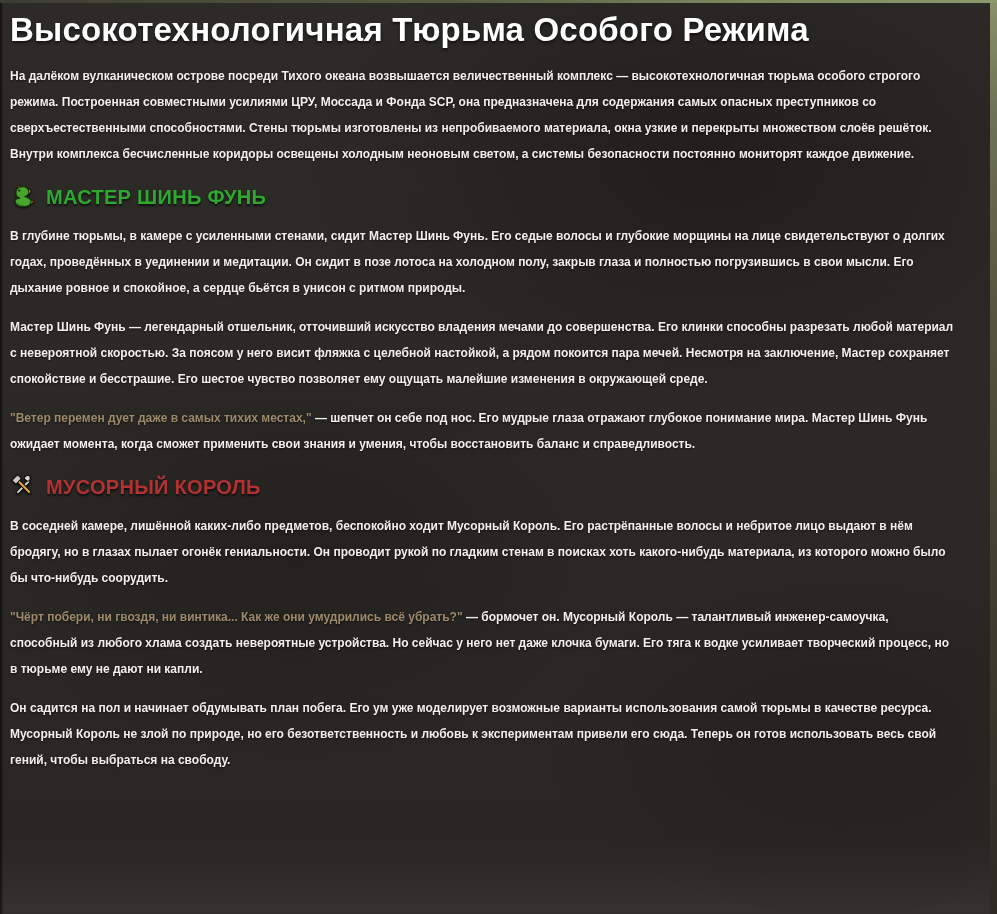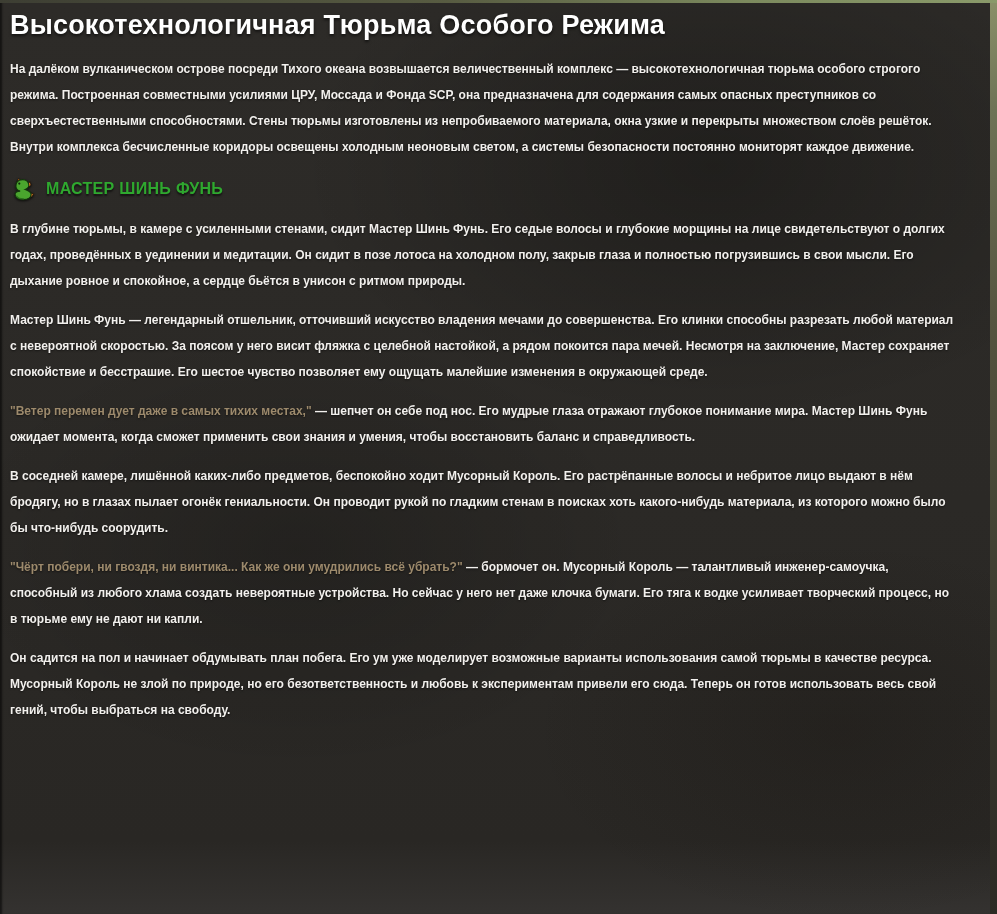--- a/index.html
+++ b/index.html
@@ -27,34 +27,34 @@
       linear-gradient(180deg,#2d2b28 0%,#2b2926 55%,#292724 92%,#343230 100%);
     box-shadow: inset 3px 0 2px -1px rgba(0,0,0,0.55), 10px 0 16px rgba(0,0,0,0.5);
   }
   .content{
     position:relative;z-index:4;
     padding:9px 38px 0 10px;
     color:#f2f0ed;
   }
   h1.page-title{
     margin:0 0 13px 0;
-    font-size:27px;line-height:1.25;font-weight:bold;color:#ffffff;
+    font-size:33px;line-height:1.25;font-weight:bold;color:#ffffff;
     letter-spacing:0.2px;
     text-shadow:0 2px 3px rgba(0,0,0,0.6);
   }
   p.story-p{
     margin:13px 0;
     font-size:12px;line-height:26px;font-weight:bold;color:#f2f0ed;
     text-shadow:0 1px 2px rgba(0,0,0,0.55);
   }
   p.story-p .quote{font-weight:bold;}
   h2.section-h{
     display:flex;align-items:center;gap:9px;
     margin:16px 0 6px 0;
-    font-size:16px;line-height:1.3;font-weight:bold;letter-spacing:0.3px;
+    font-size:20px;line-height:1.3;font-weight:bold;letter-spacing:0.3px;
     text-shadow:0 2px 2px rgba(0,0,0,0.6);
   }
   h2.section-h .icon{display:inline-flex;width:27px;height:27px;flex:0 0 auto;}
   h2.section-h .icon svg{width:27px;height:27px;filter:drop-shadow(0 1px 1px rgba(0,0,0,0.7));}
 </style>
 </head>
 <body>
 
 <div class="top-edge"></div>
 <div class="right-edge"></div>
@@ -77,18 +77,31 @@
         <circle cx="11" cy="9" r="1.3" fill="#10260c"></circle>
       </svg>
     </span>
     <span class="heading-label" style="color: rgb(47, 168, 47);">МАСТЕР ШИНЬ ФУНЬ</span>
   </h2>
 
   <p class="story-p">В глубине тюрьмы, в камере с усиленными стенами, сидит Мастер Шинь Фунь. Его седые волосы и глубокие морщины на лице свидетельствуют о долгих годах, проведённых в уединении и медитации. Он сидит в позе лотоса на холодном полу, закрыв глаза и полностью погрузившись в свои мысли. Его дыхание ровное и спокойное, а сердце бьётся в унисон с ритмом природы.</p>
   <p class="story-p">Мастер Шинь Фунь — легендарный отшельник, отточивший искусство владения мечами до совершенства. Его клинки способны разрезать любой материал с невероятной скоростью. За поясом у него висит фляжка с целебной настойкой, а рядом покоится пара мечей. Несмотря на заключение, Мастер сохраняет спокойствие и бесстрашие. Его шестое чувство позволяет ему ощущать малейшие изменения в окружающей среде.</p>
   <p class="story-p"><span class="quote" style="color: rgb(157, 138, 108);">"Ветер перемен дует даже в самых тихих местах,"</span> <span>— шепчет он себе под нос. Его мудрые глаза отражают глубокое понимание мира. Мастер Шинь Фунь ожидает момента, когда сможет применить свои знания и умения, чтобы восстановить баланс и справедливость.</span></p>
 
+  <h2 class="section-h">
+    <span class="icon">
+      <svg viewBox="0 0 32 32" aria-hidden="true">
+        <g stroke="#14120f" stroke-width="1.2">
+          <rect x="14.4" y="6" width="3.4" height="21" rx="1.6" transform="rotate(45 16 16)" fill="#d9d9d9"></rect>
+          <path d="M23.5 3.5c-2.8-1.6-6 .2-6.6 3l3.1 3.1 3.5-.4.4-3.5z" fill="#d9d9d9"></path>
+          <rect x="14.4" y="5" width="3.6" height="22" rx="1.6" transform="rotate(-45 16 16)" fill="#e8a83c"></rect>
+          <rect x="3.5" y="4.5" width="9.5" height="6.5" rx="1.5" transform="rotate(-45 8 8)" fill="#c9c9c9"></rect>
+        </g>
+      </svg>
+    </span>
+    <span class="heading-label" style="color: rgb(178, 50, 50);">МУСОРНЫЙ КОРОЛЬ</span>
+  </h2>
 
   <p class="story-p">В соседней камере, лишённой каких-либо предметов, беспокойно ходит Мусорный Король. Его растрёпанные волосы и небритое лицо выдают в нём бродягу, но в глазах пылает огонёк гениальности. Он проводит рукой по гладким стенам в поисках хоть какого-нибудь материала, из которого можно было бы что-нибудь соорудить.</p>
   <p class="story-p"><span class="quote" style="color: rgb(157, 138, 108);">"Чёрт побери, ни гвоздя, ни винтика... Как же они умудрились всё убрать?"</span> <span>— бормочет он. Мусорный Король — талантливый инженер-самоучка, способный из любого хлама создать невероятные устройства. Но сейчас у него нет даже клочка бумаги. Его тяга к водке усиливает творческий процесс, но в тюрьме ему не дают ни капли.</span></p>
   <p class="story-p">Он садится на пол и начинает обдумывать план побега. Его ум уже моделирует возможные варианты использования самой тюрьмы в качестве ресурса. Мусорный Король не злой по природе, но его безответственность и любовь к экспериментам привели его сюда. Теперь он готов использовать весь свой гений, чтобы выбраться на свободу.</p>
 
 </div>
 
 </body></html>

